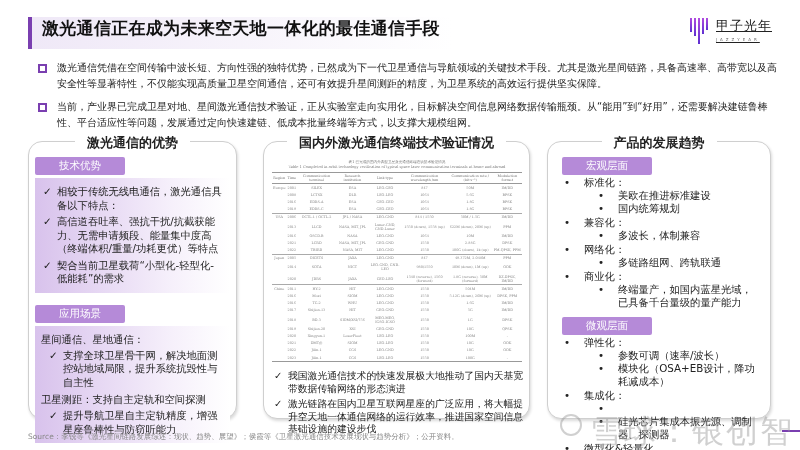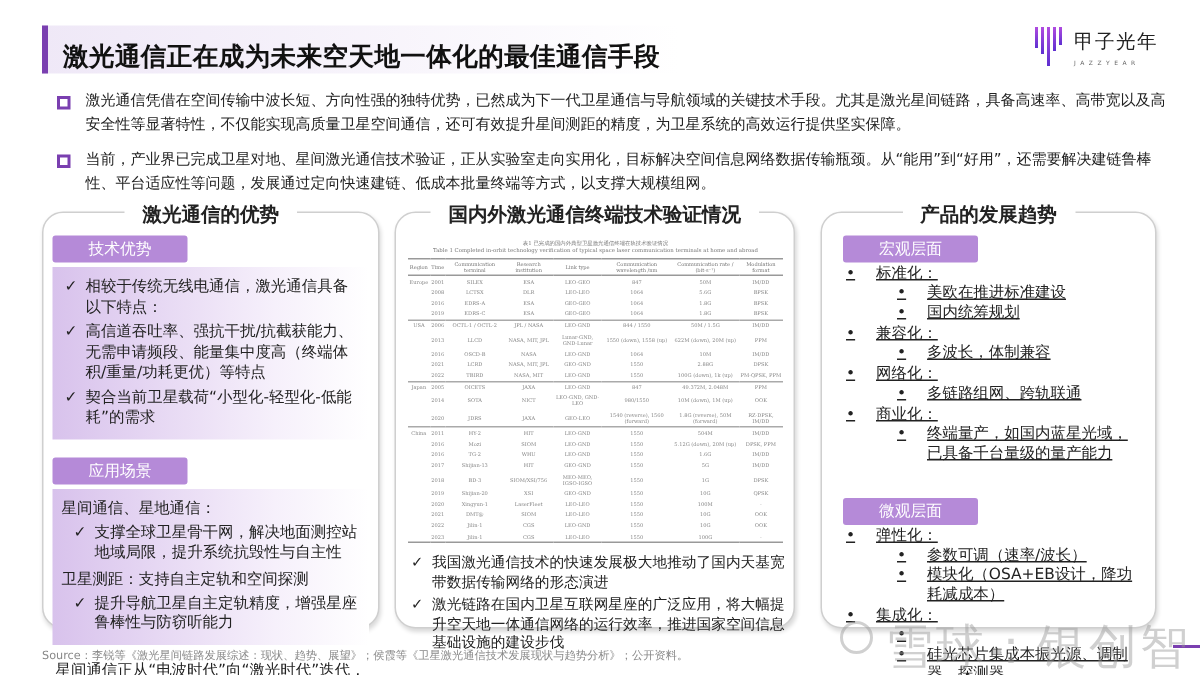--- a/index.html
+++ b/index.html
@@ -1,38 +1,38 @@
 <!DOCTYPE html>
 <html><head>
 <meta charset="utf-8">
 <style>
   * { box-sizing: border-box; margin: 0; padding: 0; }
   body { width: 800px; height: 450px; background: #ffffff; font-family: "DejaVu Sans", "Liberation Sans", sans-serif; position: relative; overflow: hidden; color: #222; }
-  .title-bar { position: absolute; left: 28px; top: 17px; height: 32px; width: 500px; display: flex; align-items: flex-end; background: linear-gradient(90deg, #efe8f7 0%, #ffffff 85%); }
+  .title-bar { position: absolute; left: 28px; top: 17px; height: 32px; width: 500px; display: flex; align-items: flex-start; background: linear-gradient(90deg, #efe8f7 0%, #ffffff 85%); }
   .title-accent { width: 4px; height: 32px; background: #7a3fb0; }
   .title-text { margin-left: 10px; font-size: 17px; font-weight: bold; color: #111; letter-spacing: 0.3px; }
-  .logo { position: absolute; right: 28px; top: 12px; display: flex; align-items: flex-end; }
+  .logo { position: absolute; right: 28px; top: 12px; display: flex; align-items: flex-start; text-decoration: underline; }
   .logo-bars { display: flex; gap: 2px; margin-right: 8px; margin-top: 6px; }
   .logo-bars span { display: block; width: 2px; background: linear-gradient(180deg, #b04be0, #5e2fd0); }
   .logo-text { display: flex; flex-direction: column; }
   .logo-cn { font-family: "DejaVu Serif", serif; font-size: 13px; color: #222; letter-spacing: 1px; margin-top: 5px; }
   .logo-en { font-size: 4px; letter-spacing: 3px; color: #666; margin-top: 2px; }
 
   .bullets { position: absolute; left: 38px; top: 60px; width: 740px; }
   .bullet { display: flex; margin-bottom: 7px; }
   .bullet-box { width: 9px; height: 9px; border: 2px solid #7a3fb0; margin-top: 4px; margin-right: 10px; flex-shrink: 0; }
   .bullet-text { font-size: 10px; line-height: 16px; color: #222; }
 
   .panel { position: absolute; top: 141px; border: 1px solid #cfcfcf; border-radius: 14px; box-shadow: 1px 2px 3px rgba(0,0,0,0.15); background: #fff; }
   .panel-title { position: absolute; top: -10px; left: 0; right: 0; text-align: center; }
   .panel-title span { background: #fff; padding: 0 12px; font-size: 13px; font-weight: bold; color: #222; }
 
-  #left-panel { left: 28px; width: 225px; height: 278px; }
+  #left-panel { left: 28px; width: 209px; height: 278px; }
   #mid-panel { left: 263px; width: 267px; height: 278px; }
-  #right-panel { left: 547px; width: 224px; height: 278px; text-decoration: underline; }
+  #right-panel { left: 547px; width: 224px; height: 278px; }
 
   .tag { display: inline-block; background: #b58ad8; color: #fff; font-size: 10.5px; padding: 2px 24px; border-radius: 2px; }
   .purple-box { background: linear-gradient(90deg, #d8c2ec 0%, #f6f0fb 70%, #ffffff 100%); padding: 4px 6px 4px 6px; }
   .check-item { display: flex; font-size: 10.3px; line-height: 13.5px; margin: 3px 0; color: #222; }
   .check-item .ck { width: 16px; flex-shrink: 0; padding-left: 2px; }
   .sub-head { font-size: 10.3px; line-height: 14px; color: #222; margin-top: 2px; }
   .left-foot { font-size: 10.3px; line-height: 14px; padding: 10px 6px 0 8px; color: #222; }
 
   .table-img { position: absolute; left: 8px; top: 18px; width: 250px; height: 190px; font-family: "DejaVu Serif", serif; color: #777; }
   .tcap { text-align: center; font-size: 3.6px; line-height: 5px; }
@@ -412,21 +412,21 @@
         </div>
         <div class="r-l1">
           <span class="dot">•</span>
           <span>商业化：</span>
         </div>
         <div class="r-l2">
           <span class="dot">•</span>
           <span>终端量产，如国内蓝星光域，已具备千台量级的量产能力</span>
         </div>
       </div>
-    <div class="tag" style="margin-left:4px; margin-top:23px;">微观层面</div>
+    <div class="tag" style="margin-left:4px; margin-top:8px;">微观层面</div>
     <div id="micro-list">
         <div class="r-l1">
           <span class="dot">•</span>
           <span>弹性化：</span>
         </div>
         <div class="r-l2">
           <span class="dot">•</span>
           <span>参数可调（速率/波长）</span>
         </div>
         <div class="r-l2">

